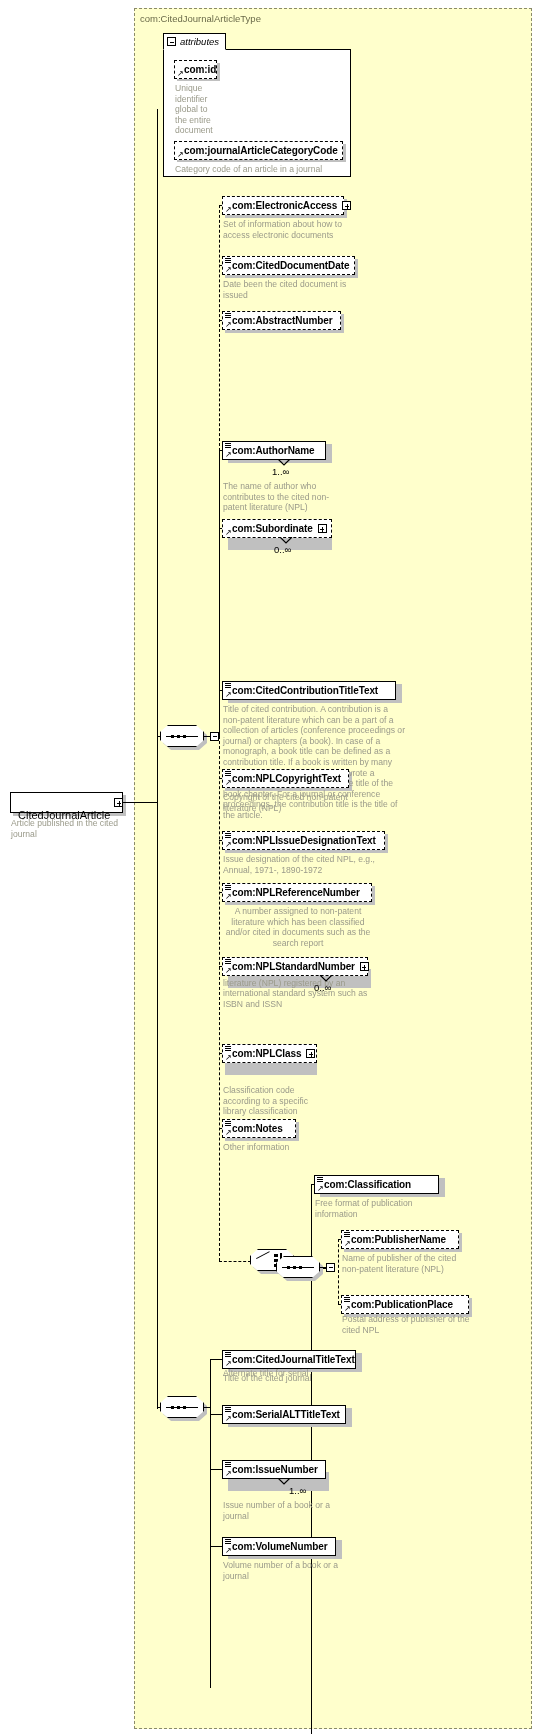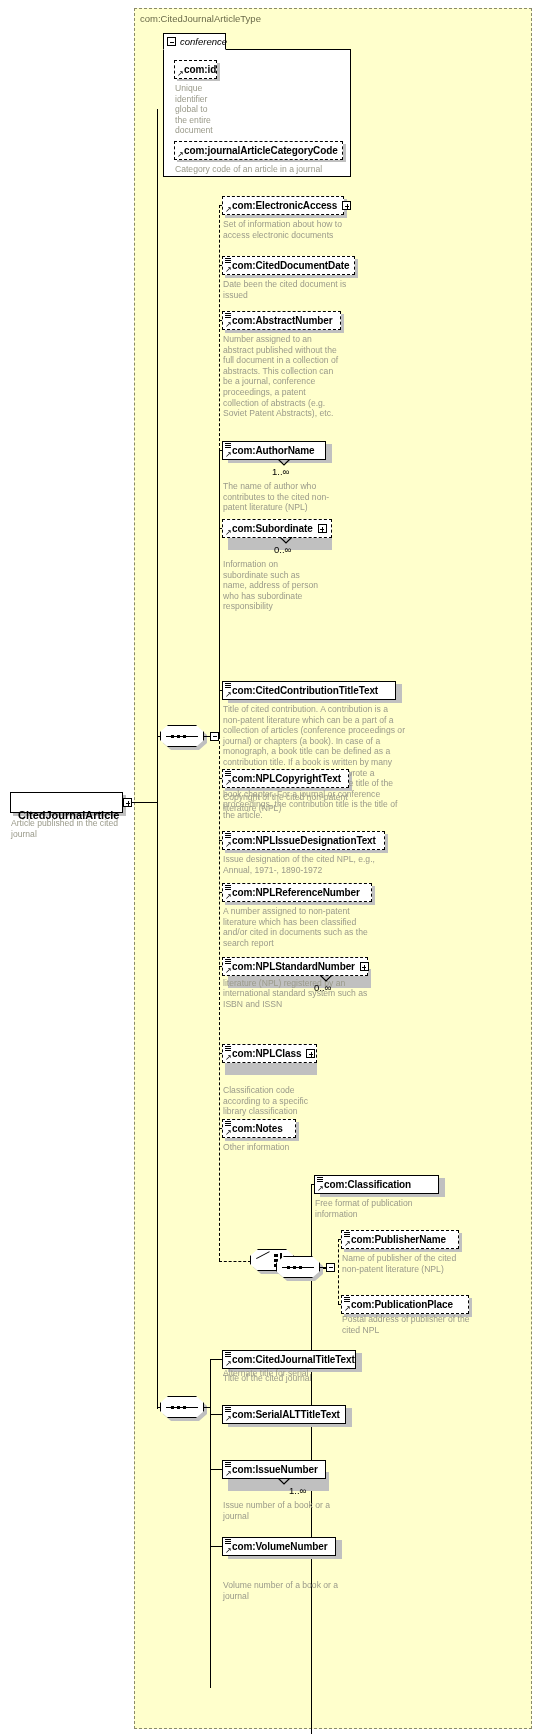--- a/index.html
+++ b/index.html
@@ -288,37 +288,37 @@
     background: #ffffff;
     border: 1.5px solid #000000;
     display: flex;
     align-items: center;
     padding: 0 4px 0 7px;
     white-space: nowrap;
     z-index: 3;
   }
   .root-node .nm {
     font-size: 11px;
-    font-weight: bold;
+    font-weight: normal;
     color: #000;
     margin-top: 24px;
   }
 </style>
 </head>
 <body>
 
 <div id="canvas">
 
   <div class="ctype-box" style="left:134px; top:8px; width:398px; height:1721px;"></div>
   <div class="ctype-label" style="left:140px; top:13px;">com:CitedJournalArticleType</div>
 
   <div class="attr-panel" style="left:163px; top:49px; width:188px; height:128px;"></div>
   <div class="attr-tab" style="left:163px; top:33px; width:63px;">
     <span class="pm-box"></span>
-    <span class="lbl">conference</span>
+    <span class="lbl">attributes</span>
   </div>
 
   <div class="shadow" style="left:177px; top:63px; width:43px; height:18px;"></div>
   <div class="node opt" style="left:174px; top:60px; width:43px;">
     <span class="aglyph">↗</span>
     <span class="nm">com:id</span>
   </div>
   <div class="doc" style="left:175px; top:83px; width:44px;">Unique identifier global to the entire document</div>
 
   <div class="shadow" style="left:177px; top:144px; width:169px; height:18px;"></div>
@@ -386,21 +386,20 @@
   <div class="shadow" style="left:225px; top:314px; width:119px; height:19px;"></div>
   <div class="node opt" style="left:222px; top:311px; width:119px;">
     <span class="tglyph">
         <i></i>
         <i></i>
         <i></i>
       </span>
     <span class="aglyph">↗</span>
     <span class="nm">com:AbstractNumber</span>
   </div>
-  <div class="doc" style="left:223px; top:334px; width:120px;">Number assigned to an abstract published without the full document in a collection of abstracts. This collection can be a journal, conference proceedings, a patent collection of abstracts (e.g. Soviet Patent Abstracts), etc.</div>
 
   <div class="ln h" style="left:219px; top:450px; width:15px;"></div>
   <div class="shadow" style="left:228px; top:444px; width:104px; height:19px;"></div>
   <div class="node req" style="left:222px; top:441px; width:104px;">
     <span class="tglyph">
         <i></i>
         <i></i>
         <i></i>
       </span>
     <span class="aglyph">↗</span>
@@ -416,21 +415,20 @@
   <div class="shadow" style="left:228px; top:531px; width:104px; height:19px;"></div>
   <div class="node opt" style="left:222px; top:519px; width:110px;">
     <span class="aglyph">↗</span>
     <span class="nm">com:Subordinate</span>
     <span class="expander"></span>
   </div>
   <svg class="notch" style="left:279px; top:537px;" width="14" height="8" viewBox="0 0 14 8">
     <path d="M1 0 L7 6 L13 0" fill="none" stroke="#000" stroke-width="1.2"></path>
   </svg>
   <div class="occ" style="left:274px; top:544px;">0..∞</div>
-  <div class="doc" style="left:223px; top:559px; width:98px;">Information on subordinate such as name, address of person who has subordinate responsibility</div>
 
   <div class="ln h" style="left:219px; top:690px; width:15px;"></div>
   <div class="shadow" style="left:228px; top:684px; width:174px; height:19px;"></div>
   <div class="node req" style="left:222px; top:681px; width:174px;">
     <span class="tglyph">
         <i></i>
         <i></i>
         <i></i>
       </span>
     <span class="aglyph">↗</span>
@@ -468,21 +466,21 @@
   <div class="shadow" style="left:225px; top:886px; width:150px; height:19px;"></div>
   <div class="node opt" style="left:222px; top:883px; width:150px;">
     <span class="tglyph">
         <i></i>
         <i></i>
         <i></i>
       </span>
     <span class="aglyph">↗</span>
     <span class="nm">com:NPLReferenceNumber</span>
   </div>
-  <div class="doc" style="left:223px; top:906px; width:150px;">A number assigned to non-patent literature which has been classified and/or cited in documents such as the search report</div>
+  <div class="doc" style="left:223px; top:906px; width:150px;text-align:center;">A number assigned to non-patent literature which has been classified and/or cited in documents such as the search report</div>
 
   <div class="dln h" style="left:219px; top:966px; width:15px;"></div>
   <div class="shadow" style="left:228px; top:969px; width:143px; height:19px;"></div>
   <div class="node opt" style="left:222px; top:957px; width:146px;">
     <span class="tglyph">
         <i></i>
         <i></i>
         <i></i>
       </span>
     <span class="aglyph">↗</span>
@@ -660,15 +658,15 @@
   <div class="shadow" style="left:228px; top:1540px; width:114px; height:19px;"></div>
   <div class="node req" style="left:222px; top:1537px; width:114px;">
     <span class="tglyph">
         <i></i>
         <i></i>
         <i></i>
       </span>
     <span class="aglyph">↗</span>
     <span class="nm">com:VolumeNumber</span>
   </div>
-  <div class="doc" style="left:223px; top:1560px; width:120px;margin-top:20px;">Volume number of a book or a journal</div>
+  <div class="doc" style="left:223px; top:1560px; width:120px;">Volume number of a book or a journal</div>
 
 </div>
 
 </body></html>

